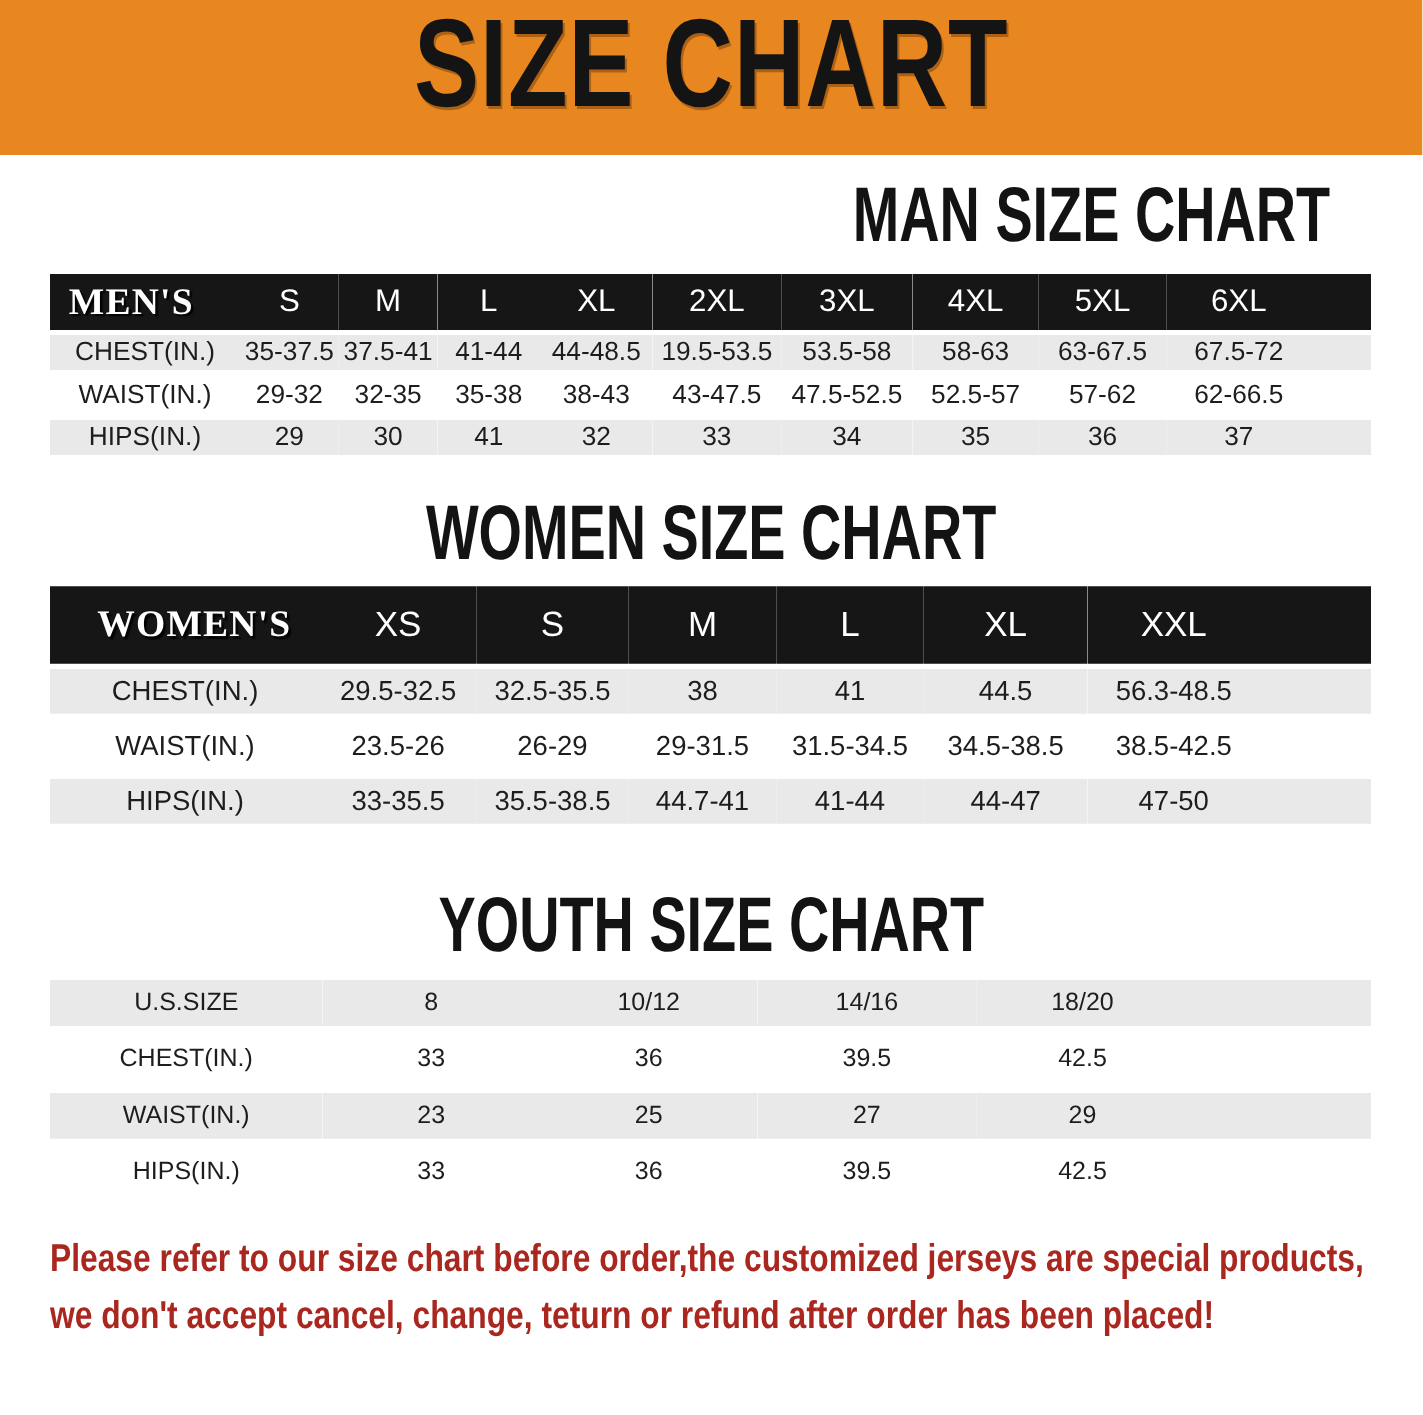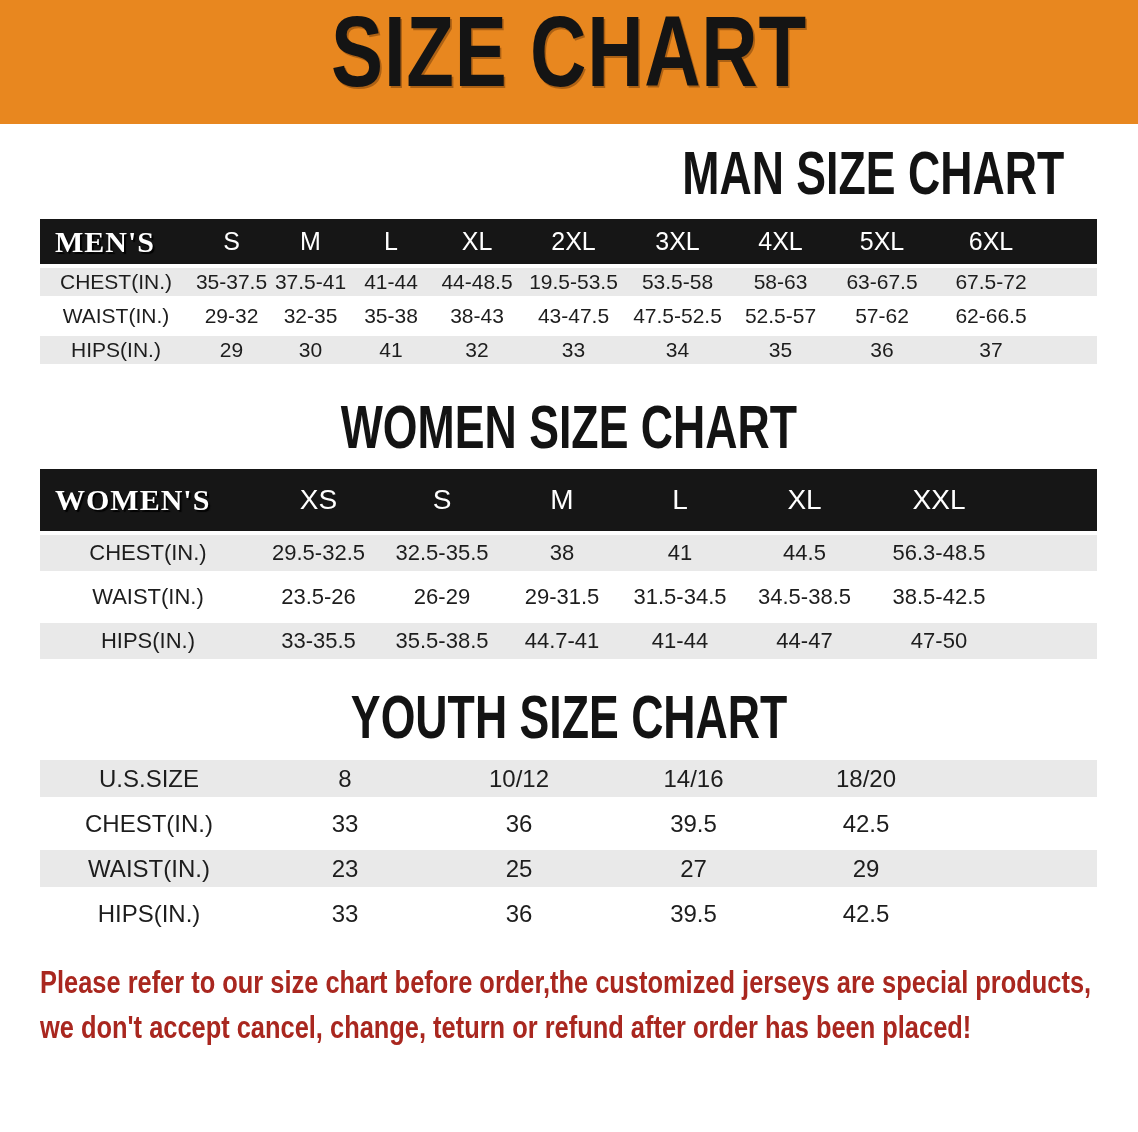--- a/index.html
+++ b/index.html
@@ -40,21 +40,21 @@
     font-size:62px;
     line-height:58px;
     font-weight:bold;
     color:#131313;
     transform:scaleX(0.72);
     transform-origin:center;
     white-space:nowrap;
   }
   .title-men{margin-top:20px;text-align:right;}
   .title-women{margin-top:28px;}
-  .title-youth{margin-top:21px;}
+  .title-youth{margin-top:45px;}
   
   table.size-table{
     border-collapse:collapse;
     table-layout:fixed;
     margin-left:40px;
     width:1057px;
   }
   table.size-table.t-men{margin-top:17px;}
   table.size-table.t-women{margin-top:13px;}
   table.size-table.t-youth{margin-top:14px;}
@@ -63,35 +63,35 @@
     text-align:center;
     overflow:hidden;
     white-space:nowrap;
   }
   tr.head td{
     background:#161616;
     color:#ffffff;
     border-bottom:4px solid #ffffff;
   }
   .t-men  tr.head td{height:45px;font-size:25px;}
-  .t-women tr.head td{height:62px;font-size:28px;}
+  .t-women tr.head td{height:62px;font-size:28px;text-align:center;}
   .t-youth tr.head td{height:64px;font-size:28px;}
   td.corner{
     text-align:left;
     padding-left:15px;
     font-weight:bold;
     letter-spacing:1px;
     font-size:30px !important;
     text-shadow:2px 2px 1px rgba(0,0,0,0.9);
     font-family:Liberation Serif, serif;
   }
   tr.band td{color:#1d1d1d;}
   .t-men  tr.band td{height:28px;border-bottom:6px solid #ffffff;font-size:21px;}
   .t-women tr.band td{height:36px;border-bottom:8px solid #ffffff;font-size:22px;}
-  .t-youth tr.band td{height:37px;border-bottom:8px solid #ffffff;font-size:24px;margin-left:28px;}
+  .t-youth tr.band td{height:37px;border-bottom:8px solid #ffffff;font-size:20px;margin-left:28px;}
   tr.band.g td{background:#e9e9e9;}
   tr.band.w td{background:#ffffff;}
   .t-men  td.last{padding-right:48px;}
   .t-women td.last{padding-right:89px;}
   .t-youth td.last{padding-right:146px;}
   
   .footer{
     margin:20px 0 0 40px;
     color:#a9271f;
     font-size:31px;

